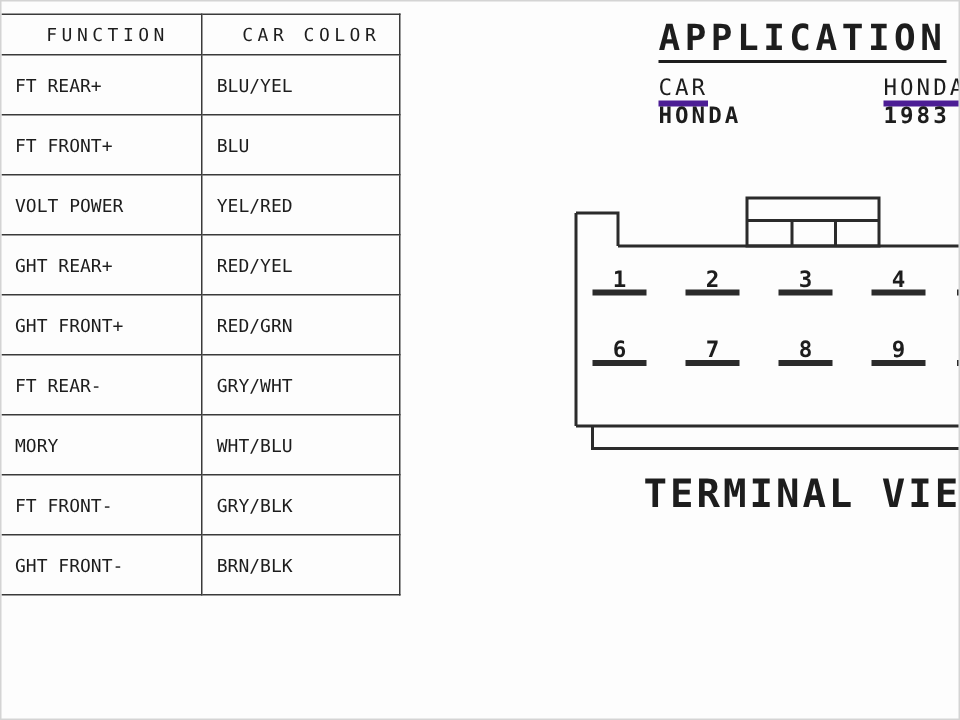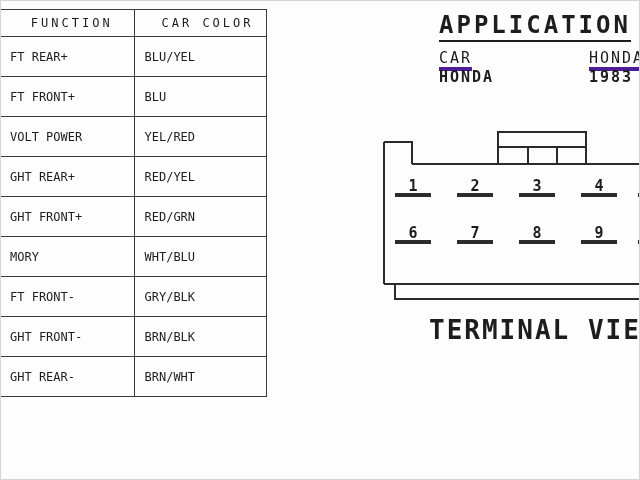--- a/index.html
+++ b/index.html
@@ -136,34 +136,34 @@
     </tr>
     <tr>
       <td>GHT REAR+</td>
       <td>RED/YEL</td>
     </tr>
     <tr>
       <td>GHT FRONT+</td>
       <td>RED/GRN</td>
     </tr>
     <tr>
+      <td>FT REAR-</td>
+      <td>GRY/WHT</td>
+    </tr>
+    <tr>
       <td>MORY</td>
       <td>WHT/BLU</td>
     </tr>
     <tr>
       <td>FT FRONT-</td>
       <td>GRY/BLK</td>
     </tr>
     <tr>
       <td>GHT FRONT-</td>
       <td>BRN/BLK</td>
-    </tr>
-    <tr>
-      <td>GHT REAR-</td>
-      <td>BRN/WHT</td>
     </tr>
   </tbody>
     </table>
 
   <div class="app-title">APPLICATION</div>
   <div class="app-label col-car">CAR</div>
   <div class="app-label col-year">HONDA</div>
   <div class="app-value col-car">HONDA</div>
   <div class="app-value col-year">1983</div>
 

